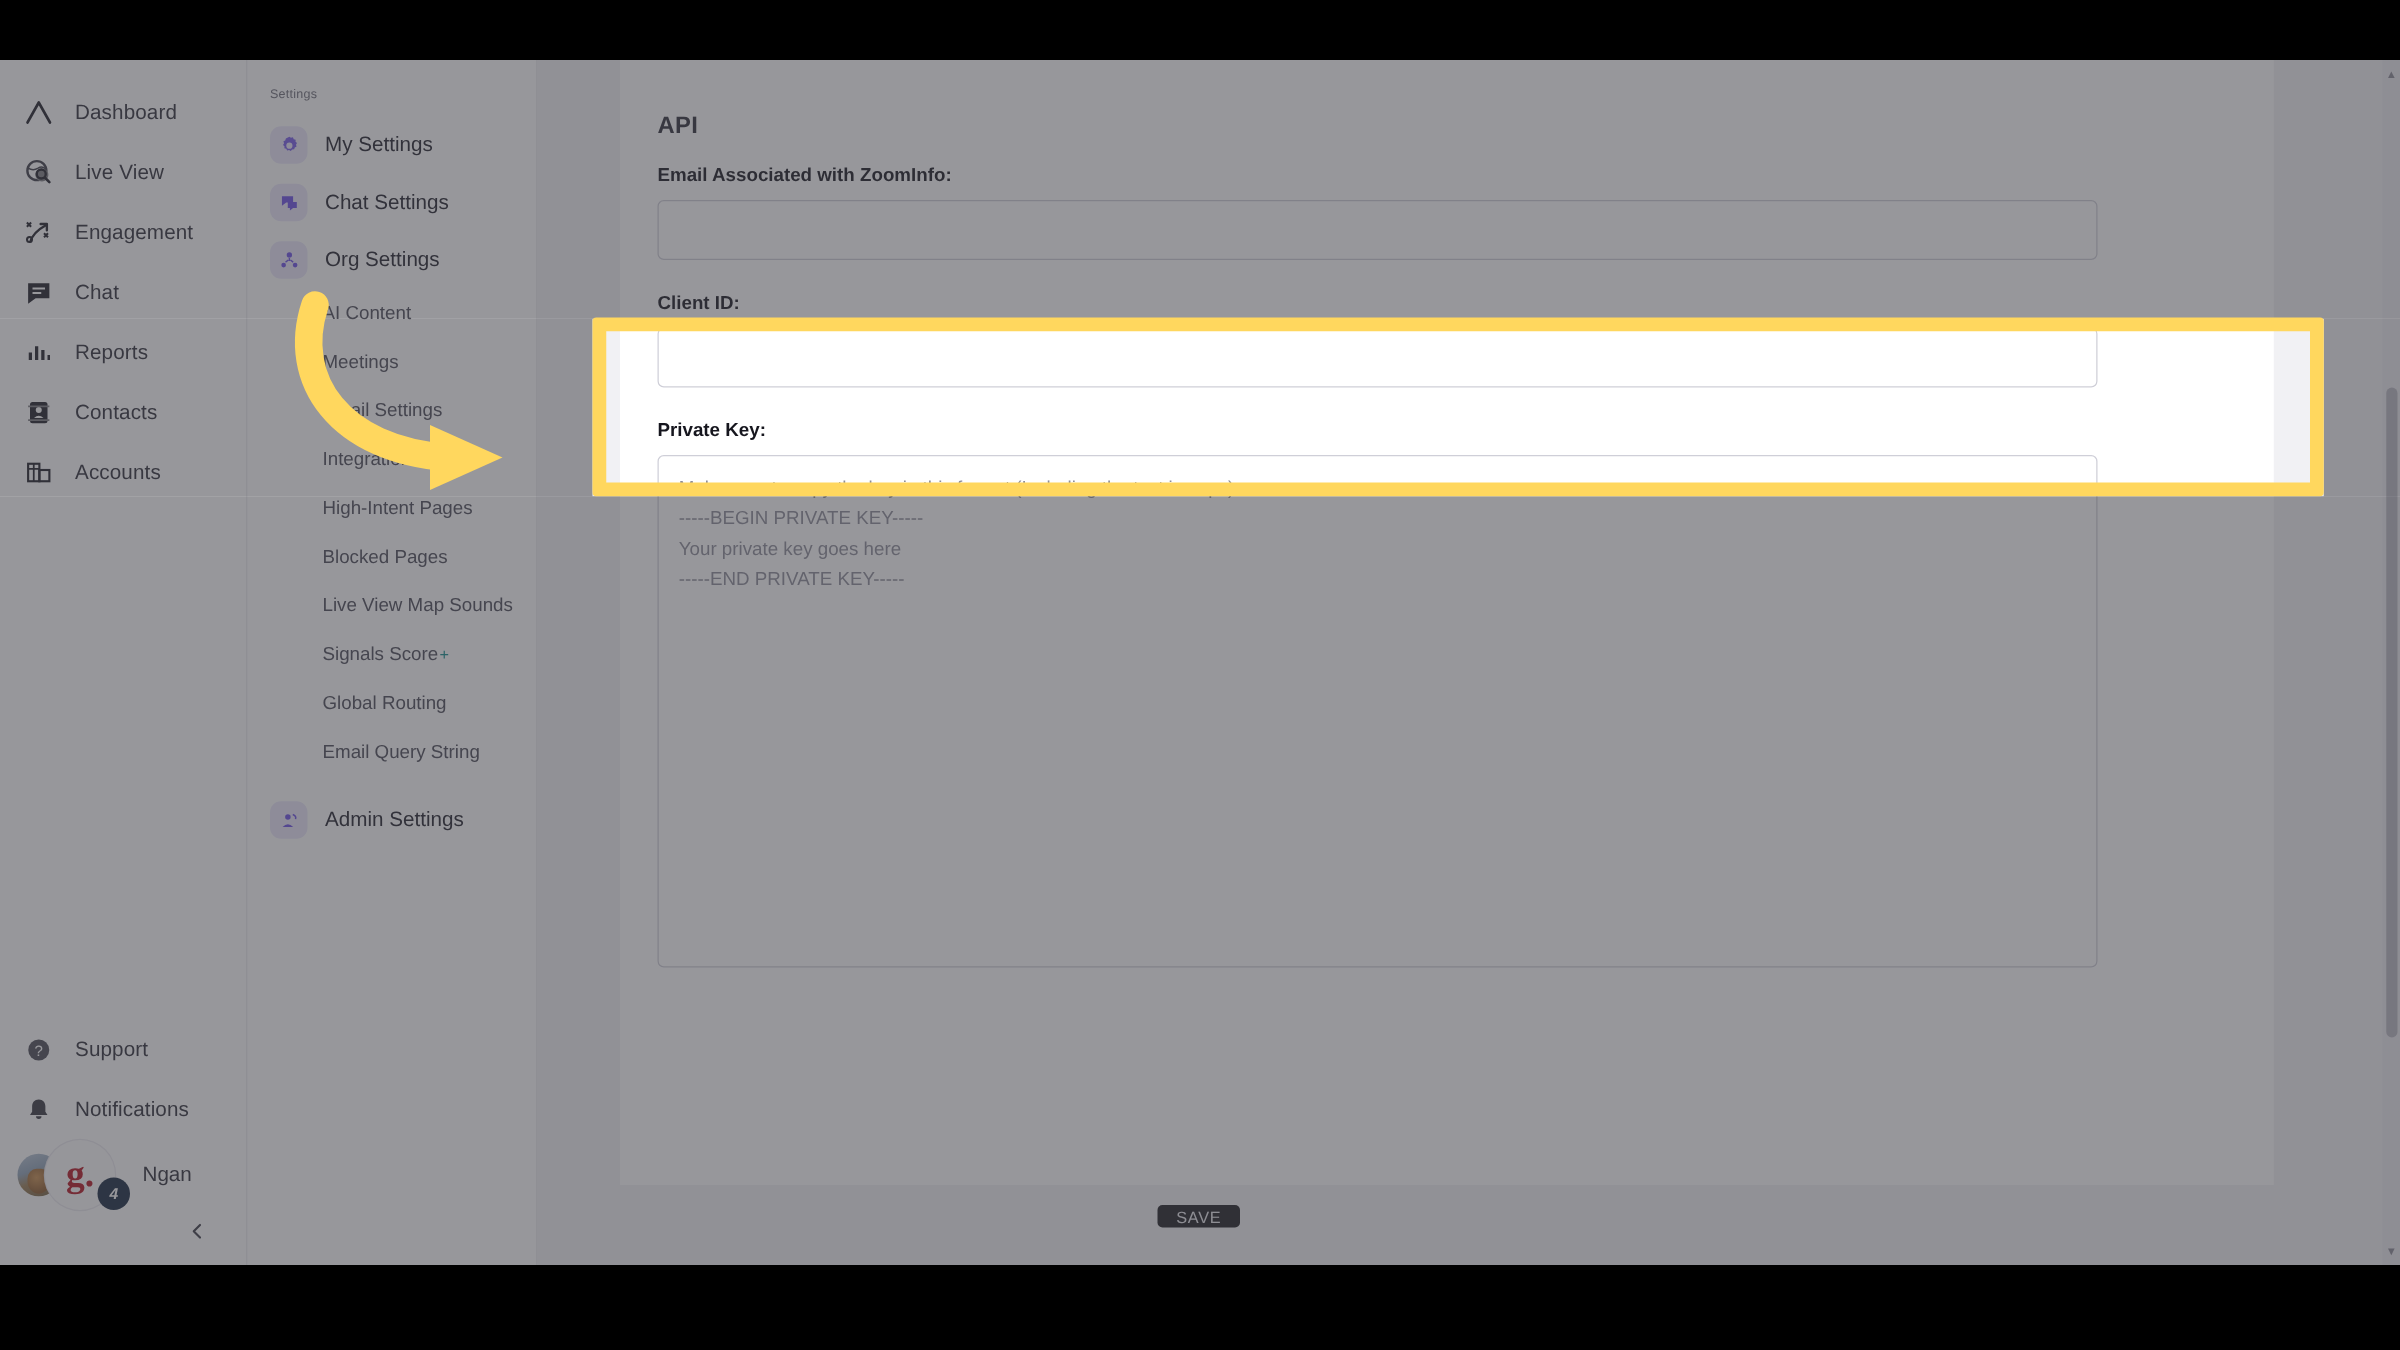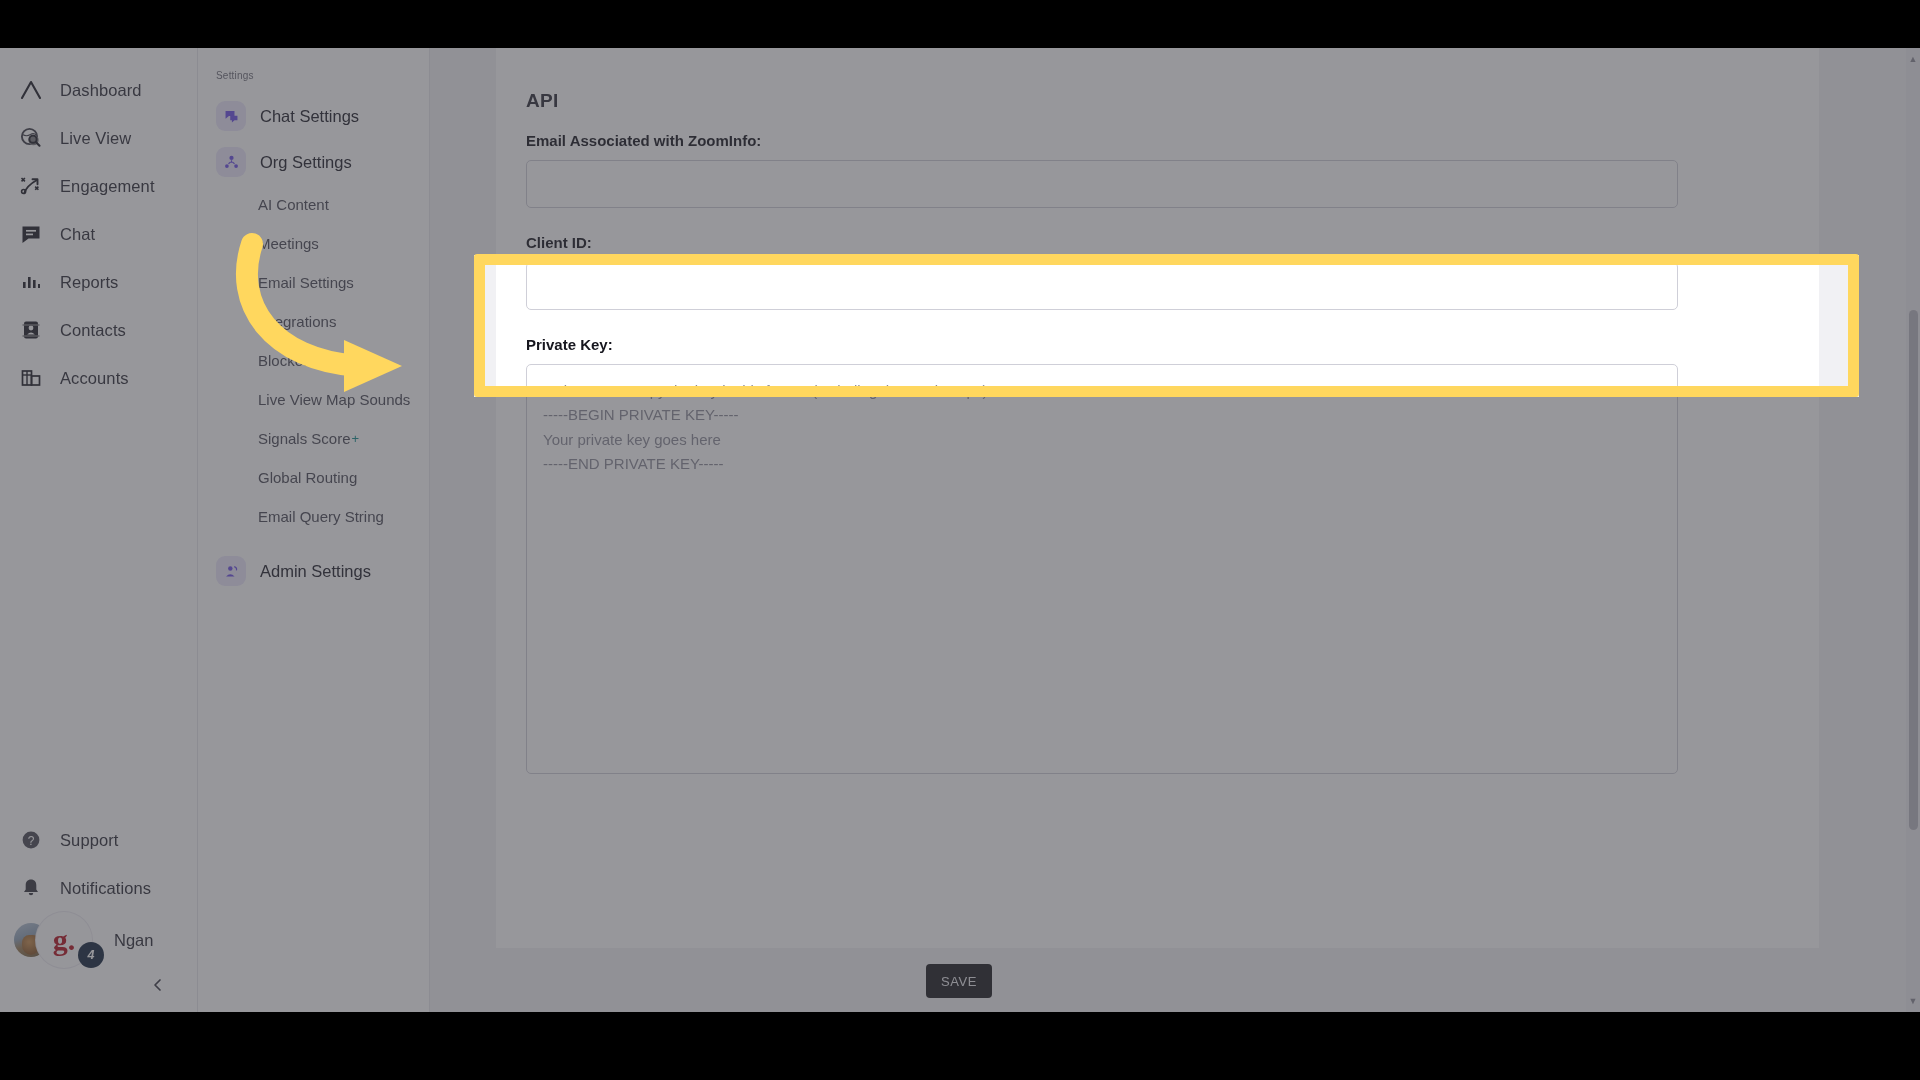--- a/index.html
+++ b/index.html
@@ -124,21 +124,21 @@
   .gap { height: 26px; }
   .key-area {
     width: 1152px; height: 410px; border: 1px solid #cfcfd8; border-radius: 5px;
     background: #fff; font-size: 15px; color: #0369a1; padding: 14px 16px;
     font-family: "Liberation Sans", sans-serif; resize: none; outline: none;
     line-height: 1.62;
   }
   .key-area::placeholder { color: #8d8d99; }
   .save-btn {
     position: absolute; left: 496px; top: 916px;
-    width: 66px; height: 34px; border-radius: 4px; border: none;
+    width: 66px; height: 18px; border-radius: 4px; border: none;
     background: #1b1b1f; color: #e9e9ee; font-size: 13px; letter-spacing: .6px;
     cursor: pointer; font-family: "Liberation Sans", sans-serif;
   }
 
   
   .scroll-track {
     position: absolute; right: 0; top: 0; width: 14px; height: 964px;
     background: #eceaef;
   }
   .scroll-thumb {
@@ -297,20 +297,29 @@
               </svg>
           </span>
         </div>
 
       </div>
     </nav>
 
     <nav class="settings-nav">
       <div class="settings-title">Settings</div>
 
+      <div class="snav-main">
+        <span class="snav-chip">
+          <svg width="17" height="17" viewBox="0 0 20 20">
+            <path d="M10 1.6 l1.5 1.1 1.8 -.5 .8 1.7 1.8 .5 -.1 1.9 1.4 1.2 -1 1.6 .6 1.8 -1.7 .8 -.6 1.8 -1.9 .1 -1.3 1.4 -1.6 -1 -1.8 .6 -.8 -1.7 -1.8 -.5 .1 -1.9 -1.4 -1.2 1 -1.6 -.6 -1.8 1.7 -.8 .6 -1.8 z" fill="#6B4EE6" opacity=".92"></path>
+            <circle cx="10" cy="10" r="2.9" fill="#eae7fb"></circle>
+          </svg>
+        </span>
+        <span class="snav-main-label">My Settings</span>
+      </div>
 
       <div class="snav-main">
         <span class="snav-chip">
           <svg width="17" height="17" viewBox="0 0 20 20">
             <path d="M3 3.5 h10.5 v6 h-6.5 l-4 3 z" fill="#6B4EE6"></path>
             <path d="M8.5 9 h8.5 v5.5 h-3.5 l-3 2.5 v-2.5 h-2 z" fill="#6B4EE6"></path>
           </svg>
         </span>
         <span class="snav-main-label">Chat Settings</span>
       </div>
@@ -333,20 +342,23 @@
       <div class="snav-sub">
         <span>Meetings</span>
       </div>
       <div class="snav-sub">
         <span>Email Settings</span>
       </div>
       <div class="snav-sub">
         <span>Integrations</span>
       </div>
       <div class="snav-sub">
+        <span>High-Intent Pages</span>
+      </div>
+      <div class="snav-sub">
         <span>Blocked Pages</span>
       </div>
       <div class="snav-sub">
         <span>Live View Map Sounds</span>
       </div>
       <div class="snav-sub">
         <span>Signals Score</span>
           <span class="sup">+</span>
       </div>
       <div class="snav-sub">

